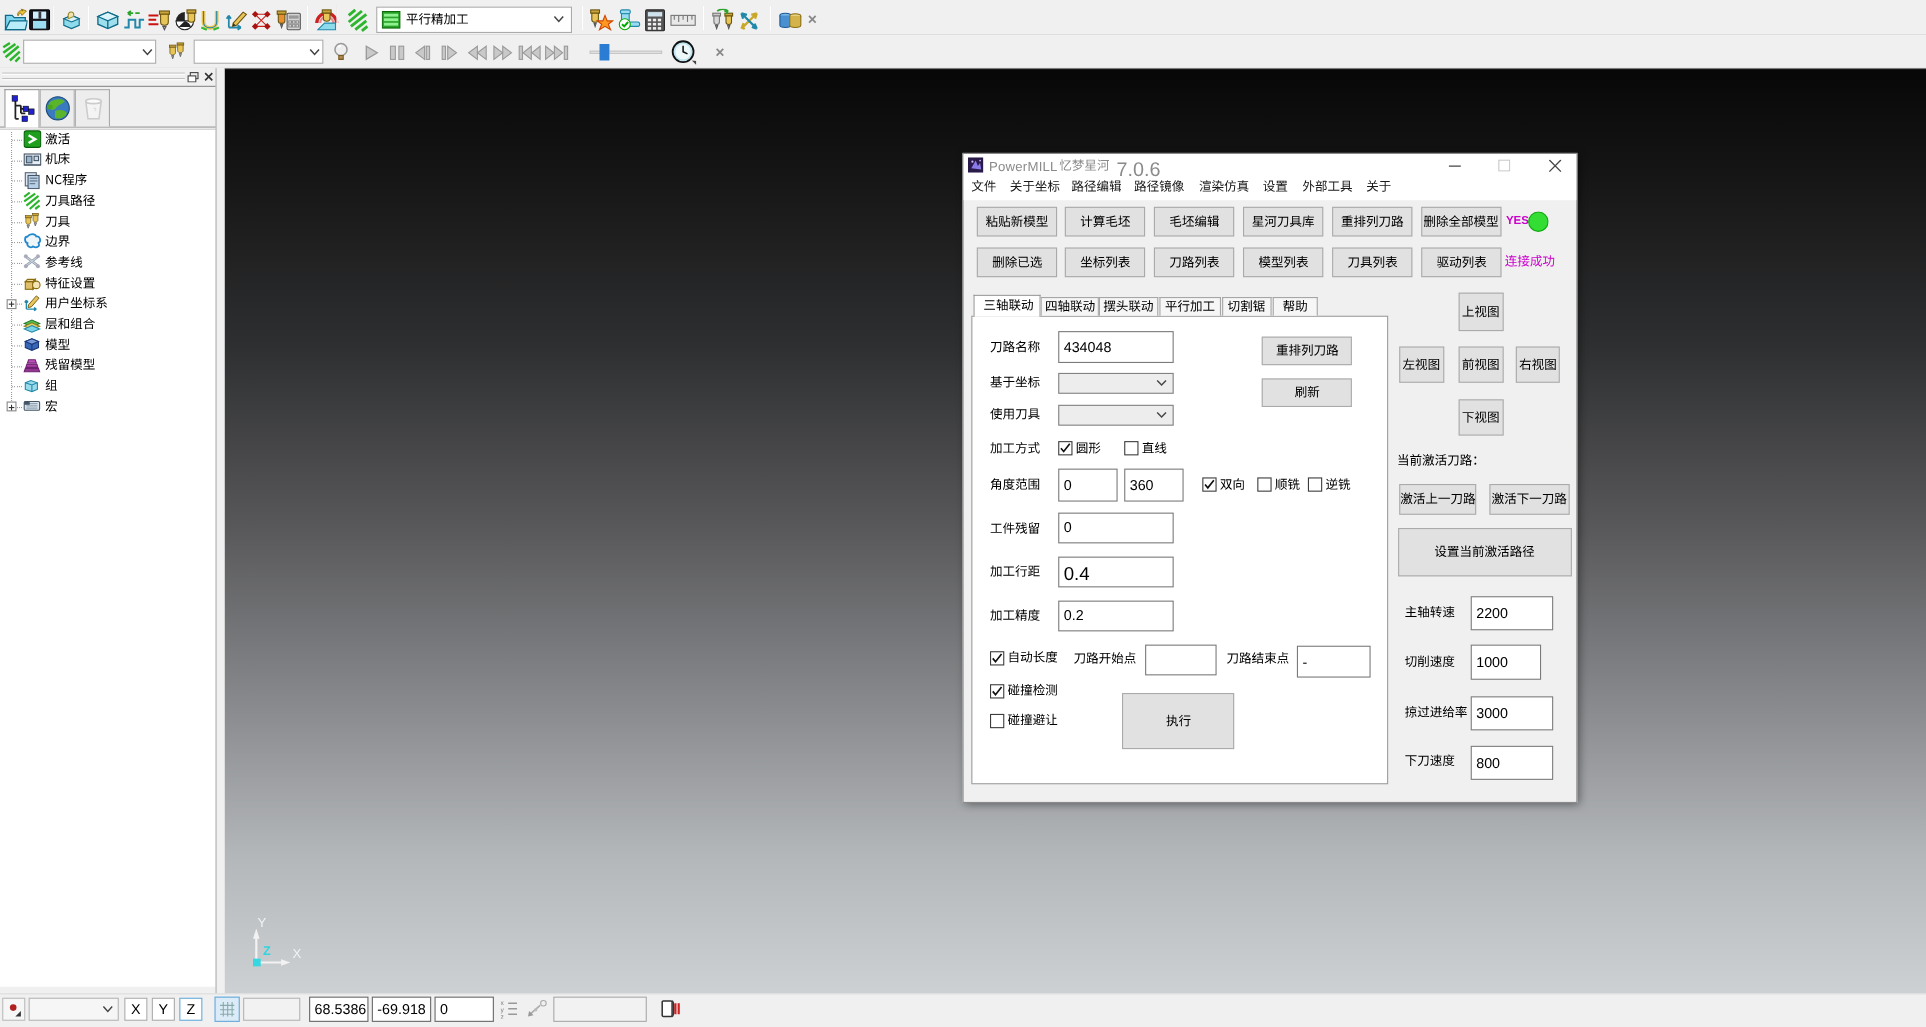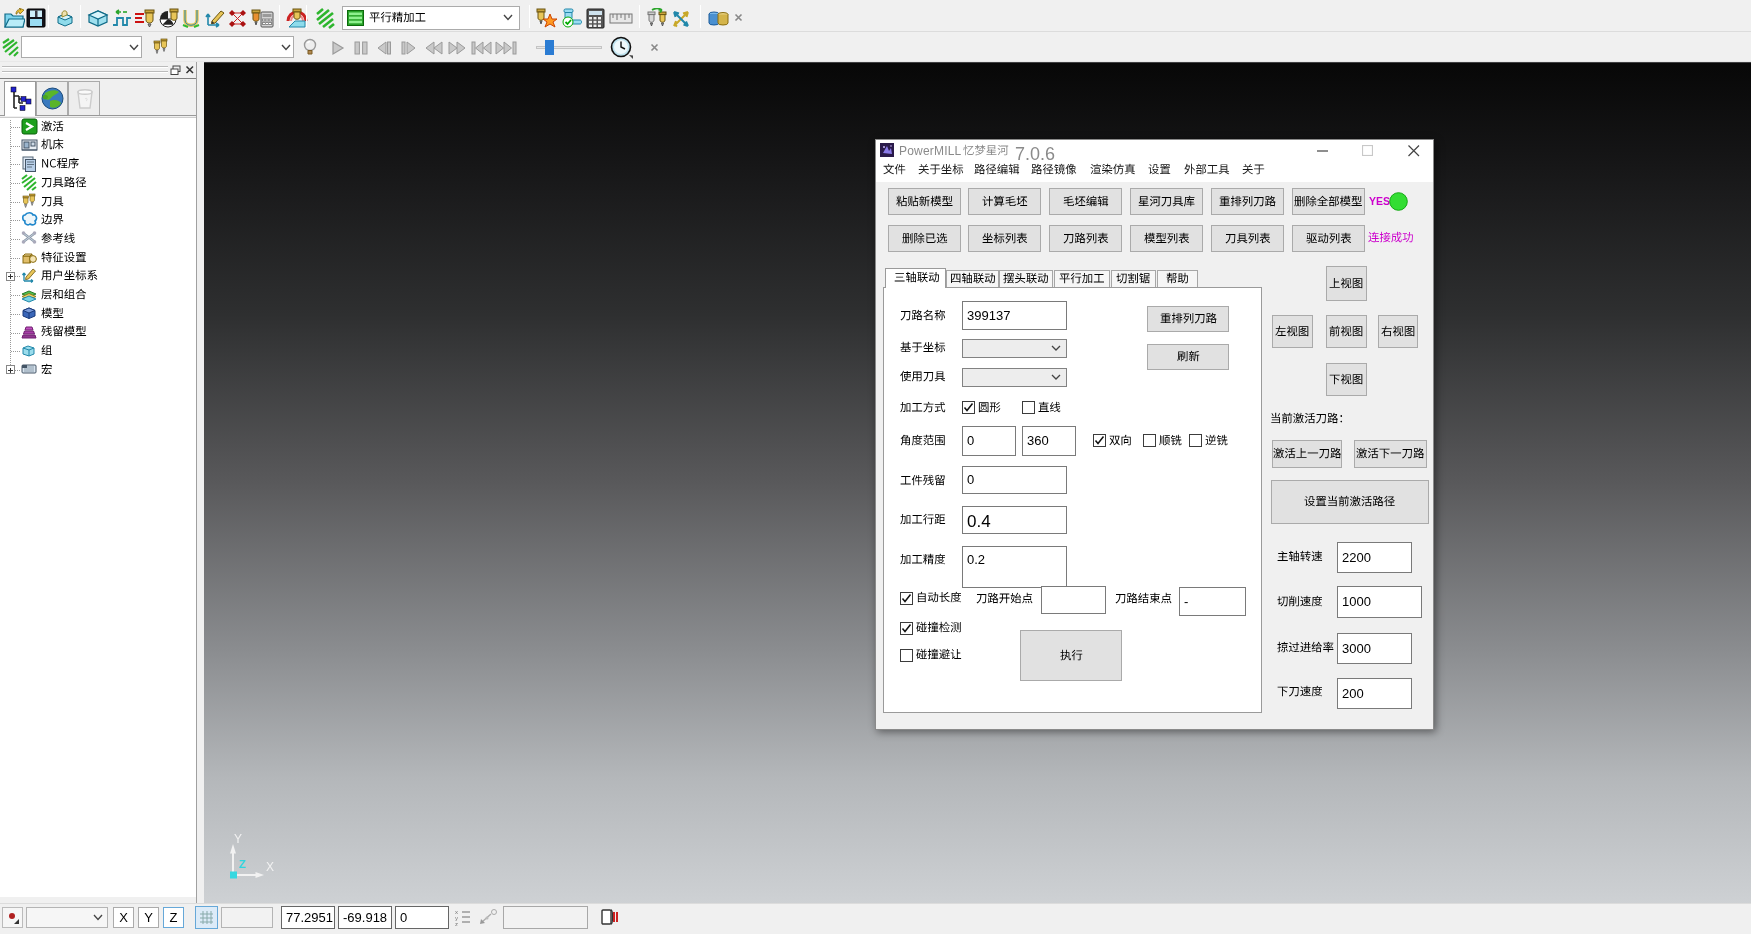--- a/index.html
+++ b/index.html
@@ -656,21 +656,21 @@
     <path d="M1 1 L5 5.5 L9 1" stroke="#444" stroke-width="1.3" fill="none"></path>
   </svg>
 <div style="left:113px;top:907px;width:21px;height:21px;background:#fff;border:1px solid #ababab;text-align:center;font-size:13px;line-height:19px;color:#000">X</div>
 <div style="left:138px;top:907px;width:21px;height:21px;background:#fff;border:1px solid #ababab;text-align:center;font-size:13px;line-height:19px;color:#000">Y</div>
 <div style="left:163px;top:907px;width:21px;height:21px;background:#fff;border:1px solid #66a8d8;text-align:center;font-size:13px;line-height:19px;color:#000">Z</div>
 <div style="left:195px;top:906px;width:23px;height:23px;background:#dcebf8;border:1px solid #66a8d8"></div>
 <svg class="ic" style="left:199px;top:910px" width="15" height="15" viewBox="0 0 15 15">
     <path d="M1 4 L14 4 M1 8 L14 8 M1 12 L14 12 M4 1 L4 14 M8 1 L8 14 M12 1 L12 14" stroke="#8aa" stroke-width="1"></path>
   </svg>
 <div class="fld" style="left:221px;top:907px;width:52px;height:21px;background:#f2f2f2;border-color:#b4b4b4"></div>
-<div class="fld" style="left:281px;top:906px;width:54px;height:23px;border-color:#666;line-height:21px;padding-left:4px">77.2951</div>
+<div class="fld" style="left:281px;top:906px;width:54px;height:23px;border-color:#666;line-height:21px;padding-left:4px">68.5386</div>
 <div class="fld" style="left:338px;top:906px;width:54px;height:23px;border-color:#666;line-height:21px;padding-left:4px">-69.918</div>
 <div class="fld" style="left:395px;top:906px;width:54px;height:23px;border-color:#666;line-height:21px;padding-left:4px">0</div>
 <svg class="ic" style="left:455px;top:908px" width="17" height="18" viewBox="0 0 17 18">
     <g fill="#777" font-size="6" font-family="Liberation Sans">
       <text x="0" y="6">x</text>
       <text x="0" y="12">y</text>
       <text x="0" y="18">z</text>
     </g>
     <path d="M7 4 L15 4 M7 9 L15 9 M7 14 L15 14" stroke="#999" stroke-width="1.4"></path>
   </svg>
@@ -950,21 +950,21 @@
   </svg>
 <svg class="ct" style="left:900.0px;top:308.8px" width="47" height="14" viewBox="0 -10.4 47 14">
     <g>
       <use href="#g15" x="0.0"></use>
       <use href="#g123" x="11.4"></use>
       <use href="#g31" x="22.8"></use>
       <use href="#g98" x="34.2"></use>
     </g>
   </svg>
 <div class="fld" style="left:962px;top:301px;width:105px;height:29px;border-color:#7a7a7a">
-    <div style="position:absolute;left:4px;top:7px;font-size:13px">399137</div>
+    <div style="position:absolute;left:4px;top:7px;font-size:13px">434048</div>
   </div>
 <div class="btn" style="left:1147px;top:306px;width:82px;height:26px"></div>
 <svg class="ct" style="left:1159.5px;top:312.3px" width="58" height="14" viewBox="0 -10.4 58 14">
     <g>
       <use href="#g136" x="0.0"></use>
       <use href="#g66" x="11.4"></use>
       <use href="#g17" x="22.8"></use>
       <use href="#g15" x="34.2"></use>
       <use href="#g123" x="45.6"></use>
     </g>
@@ -1086,21 +1086,21 @@
     <div style="position:absolute;left:4px;top:6px;font-size:17px">0.4</div>
   </div>
 <svg class="ct" style="left:900.0px;top:552.8px" width="47" height="14" viewBox="0 -10.4 47 14">
     <g>
       <use href="#g24" x="0.0"></use>
       <use href="#g47" x="11.4"></use>
       <use href="#g102" x="22.8"></use>
       <use href="#g55" x="34.2"></use>
     </g>
   </svg>
-<div class="fld" style="left:962px;top:546px;width:105px;height:42px;border-color:#7a7a7a">
+<div class="fld" style="left:962px;top:546px;width:105px;height:28px;border-color:#7a7a7a">
     <div style="position:absolute;left:4px;top:6px;font-size:13px">0.2</div>
   </div>
 <div style="left:900px;top:592px;width:13px;height:13px;background:#fff;border:1.4px solid #3c3c3c"></div>
 <svg class="ic" style="left:901px;top:593px" width="11" height="11">
     <path d="M1.5 5.5 L4 8.5 L9.5 1.5" stroke="#111" stroke-width="1.5" fill="none"></path>
   </svg>
 <svg class="ct" style="left:916.0px;top:590.8px" width="47" height="14" viewBox="0 -10.4 47 14">
     <g>
       <use href="#g112" x="0.0"></use>
       <use href="#g25" x="11.4"></use>
@@ -1256,21 +1256,21 @@
     <div style="position:absolute;left:4px;top:8px;font-size:13px">2200</div>
   </div>
 <svg class="ct" style="left:1277.0px;top:594.8px" width="47" height="14" viewBox="0 -10.4 47 14">
     <g>
       <use href="#g16" x="0.0"></use>
       <use href="#g20" x="11.4"></use>
       <use href="#g133" x="22.8"></use>
       <use href="#g55" x="34.2"></use>
     </g>
   </svg>
-<div class="fld" style="left:1337px;top:586px;width:85px;height:32px;border-color:#7a7a7a">
+<div class="fld" style="left:1337px;top:586px;width:64px;height:32px;border-color:#7a7a7a">
     <div style="position:absolute;left:4px;top:8px;font-size:13px">1000</div>
   </div>
 <svg class="ct" style="left:1277.0px;top:640.8px" width="58" height="14" viewBox="0 -10.4 58 14">
     <g>
       <use href="#g67" x="0.0"></use>
       <use href="#g128" x="11.4"></use>
       <use href="#g129" x="22.8"></use>
       <use href="#g107" x="34.2"></use>
       <use href="#g91" x="45.6"></use>
     </g>
@@ -1280,13 +1280,13 @@
   </div>
 <svg class="ct" style="left:1277.0px;top:684.8px" width="47" height="14" viewBox="0 -10.4 47 14">
     <g>
       <use href="#g5" x="0.0"></use>
       <use href="#g15" x="11.4"></use>
       <use href="#g133" x="22.8"></use>
       <use href="#g55" x="34.2"></use>
     </g>
   </svg>
 <div class="fld" style="left:1337px;top:678px;width:75px;height:31px;border-color:#7a7a7a">
-    <div style="position:absolute;left:4px;top:8px;font-size:13px">200</div>
+    <div style="position:absolute;left:4px;top:8px;font-size:13px">800</div>
   </div>
 </body></html>

